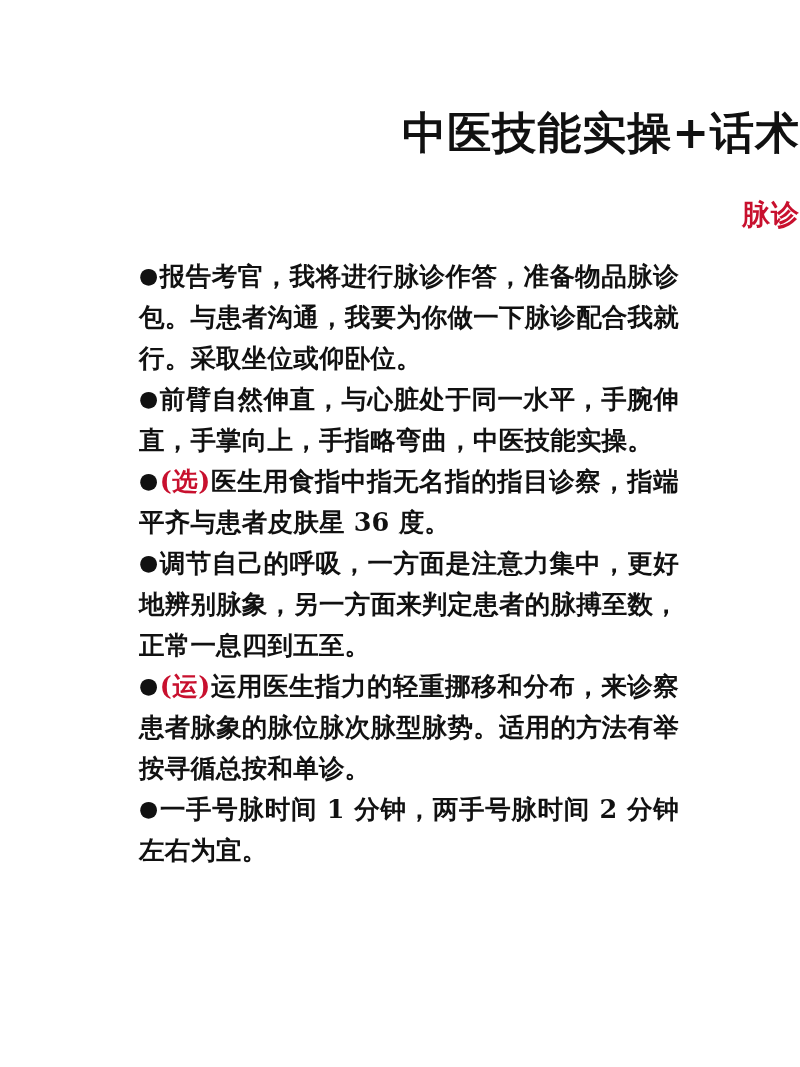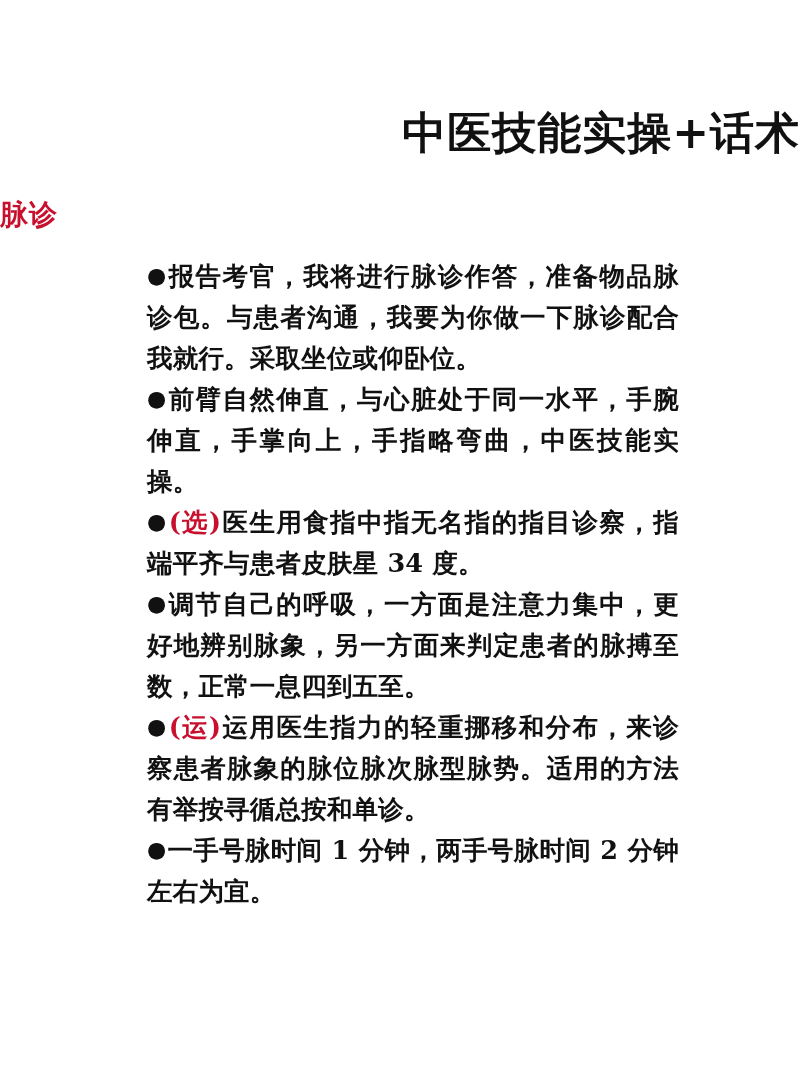--- a/index.html
+++ b/index.html
@@ -42,38 +42,38 @@
     white-space: nowrap;
   }
 
   .doc-subtitle {
     margin: 0;
     padding: 0;
     position: absolute;
     top: 196px;
     left: 0;
     width: 800px;
-    text-align: left;
+    text-align: right;
     font-family: "DejaVu Serif", "Liberation Serif", serif;
     font-size: 28px;
     line-height: 38px;
     font-weight: 700;
     letter-spacing: 1px;
     white-space: nowrap;
   }
 
   .body-block {
     position: absolute;
     top: 256px;
     left: 131px;
     width: 548px;
   }
 
   .para {
-    margin: 0 0 0 16px;
+    margin: 0 0 0 8px;
     padding: 0;
     font-family: "DejaVu Serif", "Liberation Serif", serif;
     font-size: 25.5px;
     line-height: 41px;
     font-weight: 600;
     color: #111111;
     text-align: justify;
     text-justify: inter-ideograph;
     letter-spacing: 0.2px;
     word-break: break-all;
@@ -104,21 +104,21 @@
 
     <p class="para">
       <span class="bullet">●</span><span>报告考官，我将进行脉诊作答，准备物品脉诊包。与患者沟通，我要为你做一下脉诊配合我就行。采取坐位或仰卧位。</span>
     </p>
 
     <p class="para">
       <span class="bullet">●</span><span>前臂自然伸直，与心脏处于同一水平，手腕伸直，手掌向上，手指略弯曲，中医技能实操。</span>
     </p>
 
     <p class="para">
-      <span class="bullet">●</span><span class="tag" style="color: rgb(200, 16, 46);">(选)</span><span>医生用食指中指无名指的指目诊察，指端平齐与患者皮肤星 34 度。</span>
+      <span class="bullet">●</span><span class="tag" style="color: rgb(200, 16, 46);">(选)</span><span>医生用食指中指无名指的指目诊察，指端平齐与患者皮肤星 36 度。</span>
     </p>
 
 
     <p class="para">
       <span class="bullet">●</span><span>调节自己的呼吸，一方面是注意力集中，更好地辨别脉象，另一方面来判定患者的脉搏至数，正常一息四到五至。</span>
     </p>
 
     <p class="para">
       <span class="bullet">●</span><span class="tag" style="color: rgb(200, 16, 46);">(运)</span><span>运用医生指力的轻重挪移和分布，来诊察患者脉象的脉位脉次脉型脉势。适用的方法有举按寻循总按和单诊。</span>
     </p>

